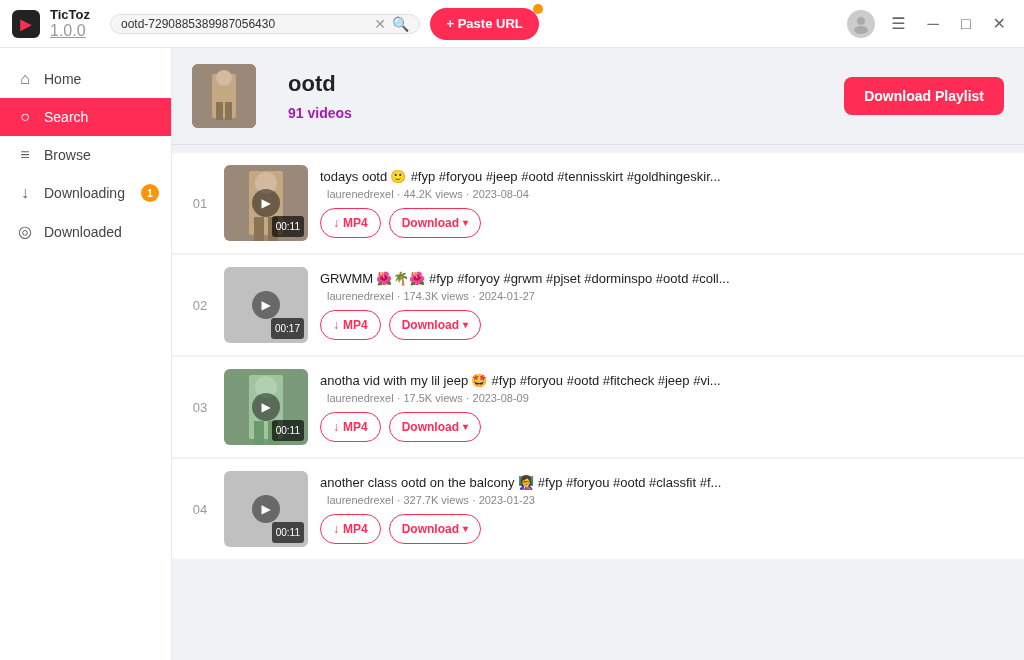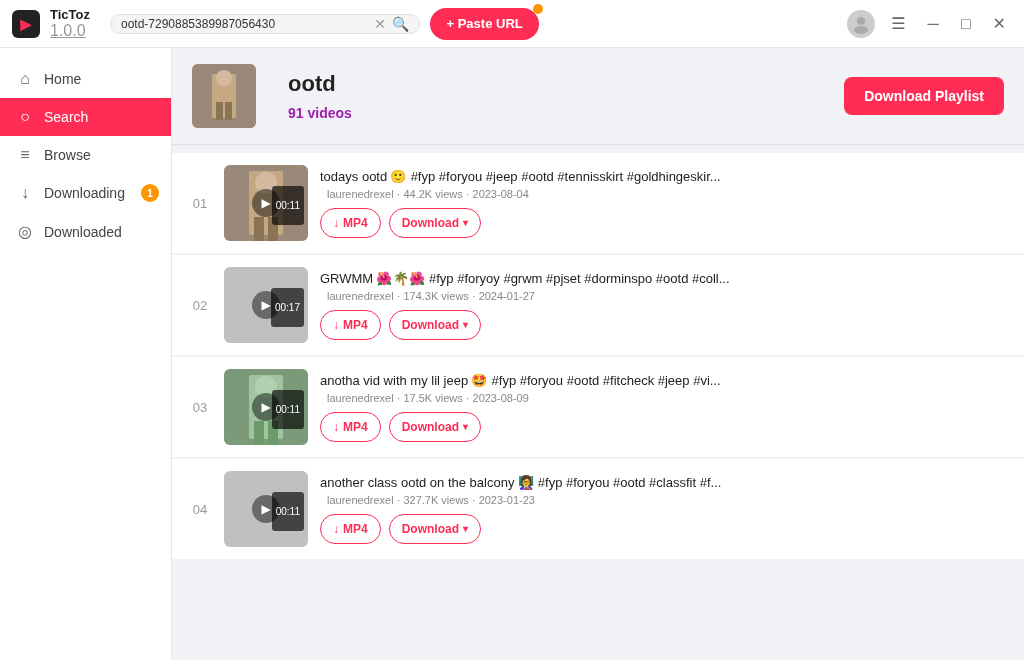--- a/index.html
+++ b/index.html
@@ -175,25 +175,25 @@
       display: flex; align-items: center; justify-content: center;
     }
     .play-icon-circle {
       width: 28px; height: 28px;
       background: rgba(0,0,0,0.45);
       border-radius: 50%;
       display: flex; align-items: center; justify-content: center;
       color: #fff; font-size: 12px;
     }
     .video-duration {
-      position: absolute; bottom: 16px; right: 4px;
+      position: absolute; bottom: 4px; right: 4px;
       background: rgba(0,0,0,0.65);
       color: #fff;
       font-size: 10px;
-      padding: 14px 4px;
+      padding: 5px 4px;
       border-radius: 3px;
     }
     .video-info { flex: 1; min-width: 0; }
     .video-title { font-size: 13px; color: #222; font-weight: 500; white-space: nowrap; overflow: hidden; text-overflow: ellipsis; margin-bottom: 4px; }
     .video-meta { font-size: 11px; color: #888; margin-bottom: 8px; margin-left: 7px; }
     .video-actions { display: flex; gap: 8px; align-items: center; }
     .mp4-btn {
       height: 30px;
       padding: 0 12px;
       background: #fff;

